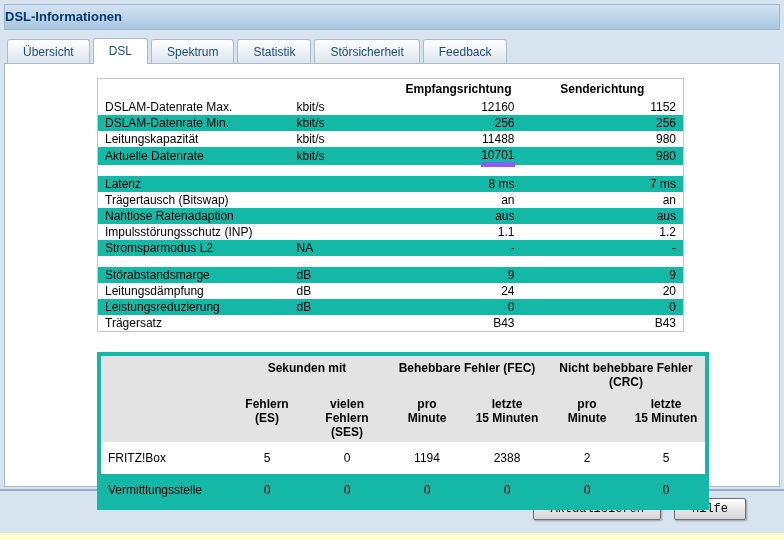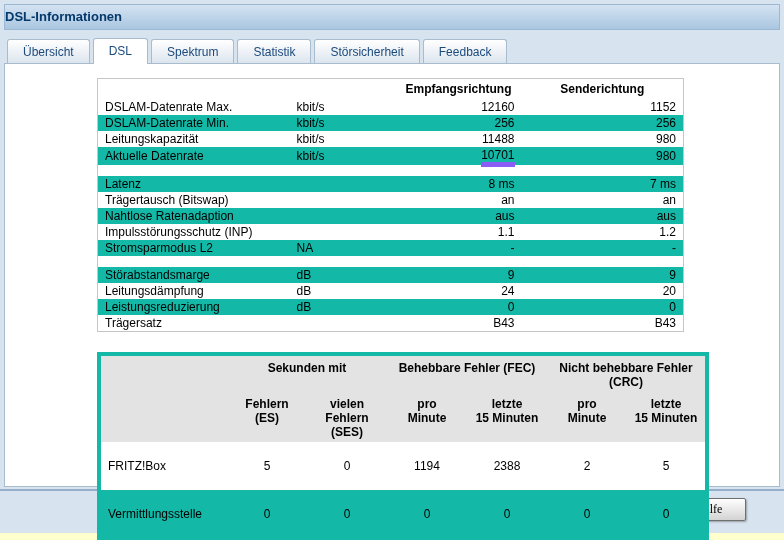--- a/index.html
+++ b/index.html
@@ -58,30 +58,30 @@
   .hl { display:inline-block; border-bottom:5px solid #8b5cf6; padding-bottom:0px; margin-bottom:-3px; }
   
   table.err {
     margin:20px 0 0 92px; border-collapse:collapse;
     border:4px solid #14b8a6; font-size:12px;
   }
   table.err thead th {
     background:#e3e3e3; font-weight:bold; text-align:center;
     padding:5px 4px 3px; vertical-align:top;
   }
-  table.err tbody td { text-align:center; height:17px; padding:17px 4px; }
+  table.err tbody td { text-align:center; height:17px; padding:9px 4px; }
   table.err td.elbl { text-align:left; padding-left:7px; }
   col.c-label { width:128px; }
   col.c-val { width:80px; }
   .prewrap { white-space:pre-line; }
   
   .divider { height:2px; background:#94aecb; margin-top:2px; }
   .buttons { display:flex; justify-content:flex-end; gap:13px; padding:7px 38px 0 0; }
   .btn {
-    font-family:Liberation Serif, serif; font-size:12px;
+    font-family:Liberation Mono, monospace; font-size:12px;
     padding:3px 16px; min-width:72px;
     background:linear-gradient(#ffffff,#d3d3d3);
     border:1px solid #6f6f6f; border-radius:2px;
     box-shadow:1px 1px 2px rgba(0,0,0,0.3);
     cursor:pointer;
   }
   .yellowstrip { position:absolute; left:0; bottom:0; width:784px; height:7px; background:#ffffcd; }
 </style>
 </head>
 <body>

